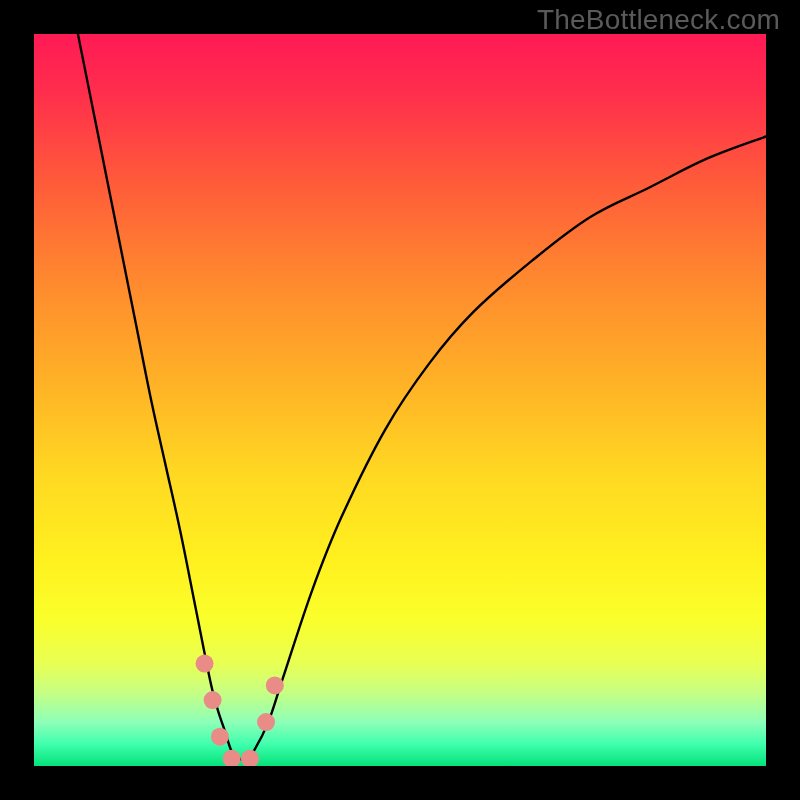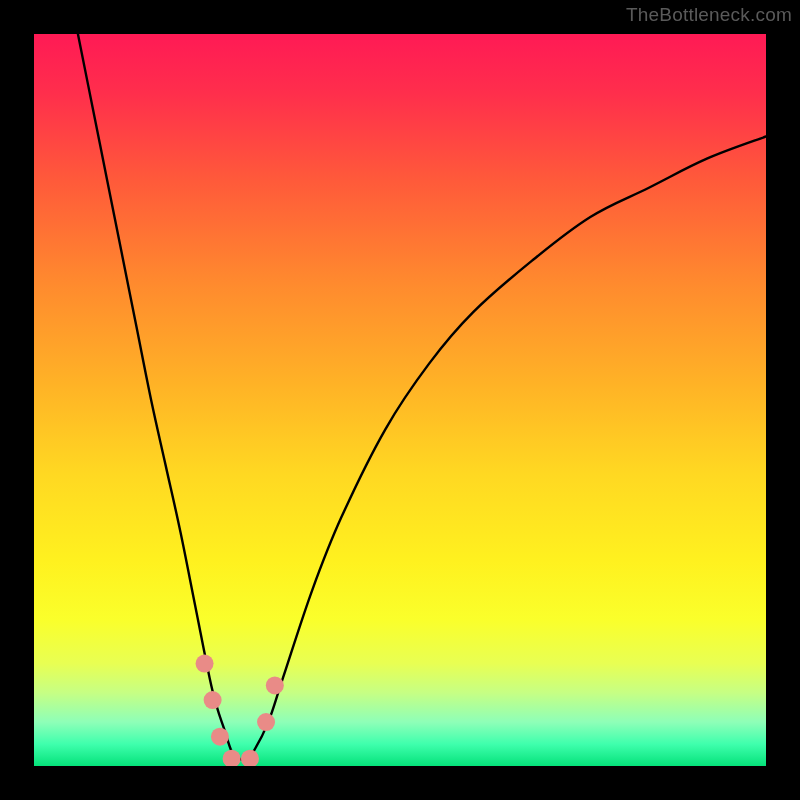--- a/index.html
+++ b/index.html
@@ -46,23 +46,23 @@
       #e8ff53 86%,
       #c6ff84 90%,
       #8effb8 94%,
       #3fffad 97%,
       #05e27a 100%
     );
   }
   .watermark {
     position: absolute;
     top: 4px;
-    right: 8px;
+    right: 20px;
     color: #5a5a5a;
-    font-size: 19px;
+    font-size: 28px;
     font-weight: 500;
     letter-spacing: 0.2px;
     user-select: none;
     margin-left: 20px;
   }
   svg.curve {
     position: absolute;
     left: 0;
     top: 0;
     width: 100%;

